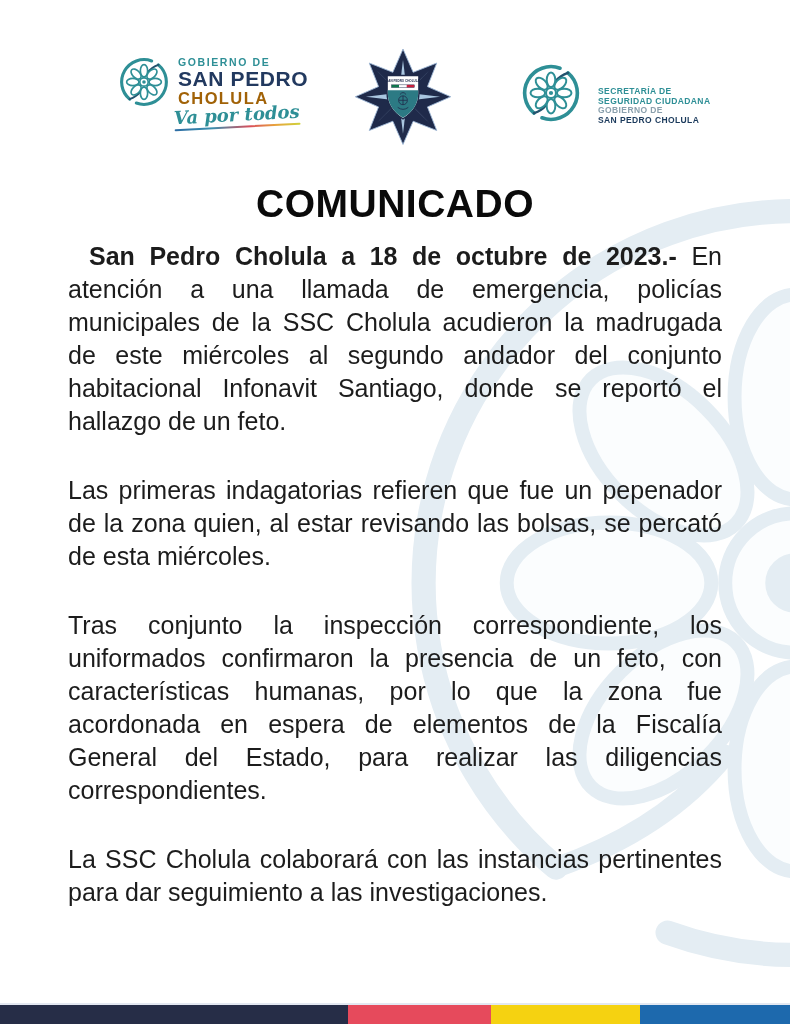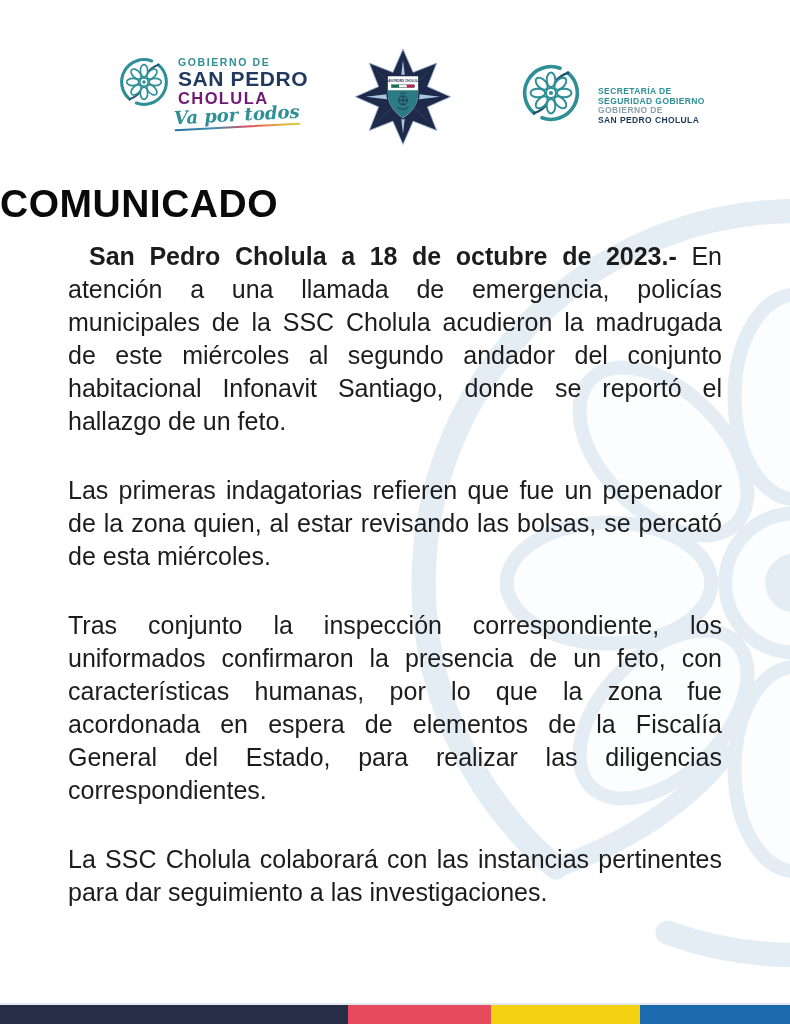--- a/index.html
+++ b/index.html
@@ -19,21 +19,21 @@
 
   
   .header { position:absolute; left:0; top:0; width:100%; height:175px; }
 
   .gob-logo { position:absolute; left:116px; top:54px; }
   .gob-emblem { position:absolute; left:0; top:0; width:56px; height:56px;
     --c1:#2e8f96; --c2:#24536e; }
   .gob-text { position:absolute; left:62px; top:2px; white-space:nowrap; }
   .gob-eyebrow { font-size:10.5px; font-weight:bold; letter-spacing:1.6px; color:#2e8f96; }
   .gob-name1 { font-size:21px; font-weight:bold; letter-spacing:0.6px; color:#22395f; line-height:1.04; }
-  .gob-name2 { font-size:16.5px; font-weight:bold; letter-spacing:1.4px; color:#701a75; line-height:1.05; }
+  .gob-name2 { font-size:16.5px; font-weight:bold; letter-spacing:1.4px; color:#a16207; line-height:1.05; }
   .gob-tagline {
     position:absolute; left:58px; top:50px; display:inline-block;
     font-family:"DejaVu Serif","Liberation Serif",serif; font-style:italic; font-weight:bold;
     font-size:18px; color:#2e8f96; transform:rotate(-3deg); white-space:nowrap;
   }
   .gob-tagline::after {
     content:""; display:block; height:2px; margin-top:1px; border-radius:2px;
     background:linear-gradient(90deg,#2e6da4 0%,#3b8fae 30%,#d94f5b 60%,#e8a33d 80%,#cfd23a 100%);
   }
 
@@ -45,21 +45,21 @@
   .ssc-text { position:absolute; left:80px; top:8px; white-space:nowrap; }
   .ssc-acronym { font-size:31px; font-weight:bold; letter-spacing:1.5px; color:#1b3a5c; line-height:1; }
   .ssc-sub { margin-top:19px; font-size:8.5px; font-weight:bold; letter-spacing:0.4px; line-height:1.12; }
   .ssc-sub .t1,.ssc-sub .t2 { color:#2e8f96; }
   .ssc-sub .t3 { color:#8aa0ad; }
   .ssc-sub .t4 { color:#1b3a5c; }
 
   
   .title {
     position:absolute; top:182px; left:0; width:100%;
-    text-align:left; font-size:39px; font-weight:bold; letter-spacing:0.5px; color:#0a0a0a;
+    text-align:center; font-size:39px; font-weight:bold; letter-spacing:0.5px; color:#0a0a0a;
   }
   .content {
     position:absolute; top:240px; left:68px; width:654px;
     font-size:25px; line-height:33px; color:#1c1c1c;
     text-align:justify; text-justify:inter-word;
   }
   .content p { margin:0 0 36px 0; }
   .content p:last-child { margin-bottom:0;margin-top:19px; }
   .dateline { font-weight:bold;margin-left:21px; }
 
@@ -158,21 +158,21 @@
       </g>
     </svg>
 
     <div class="ssc-logo">
       <svg class="ssc-emblem" viewBox="0 0 100 100">
         <use href="#emblem"></use>
       </svg>
       <div class="ssc-text">
         <div class="ssc-sub">
           <div class="t1">SECRETARÍA DE</div>
-          <div class="t2">SEGURIDAD GOBIERNO</div>
+          <div class="t2">SEGURIDAD CIUDADANA</div>
           <div class="t3">GOBIERNO DE</div>
           <div class="t4">SAN PEDRO CHOLULA</div>
         </div>
       </div>
     </div>
 
   </header>
 
   <h1 class="title">COMUNICADO</h1>
 

